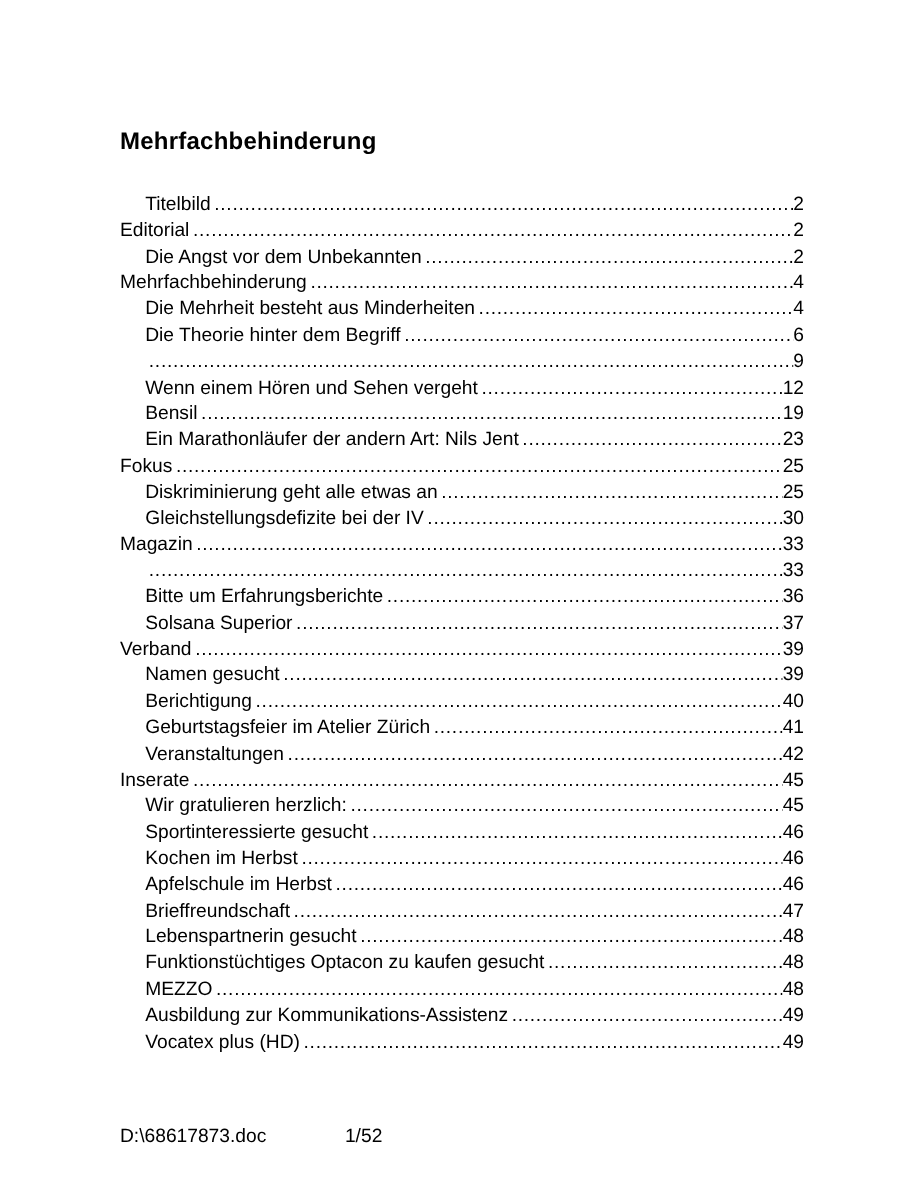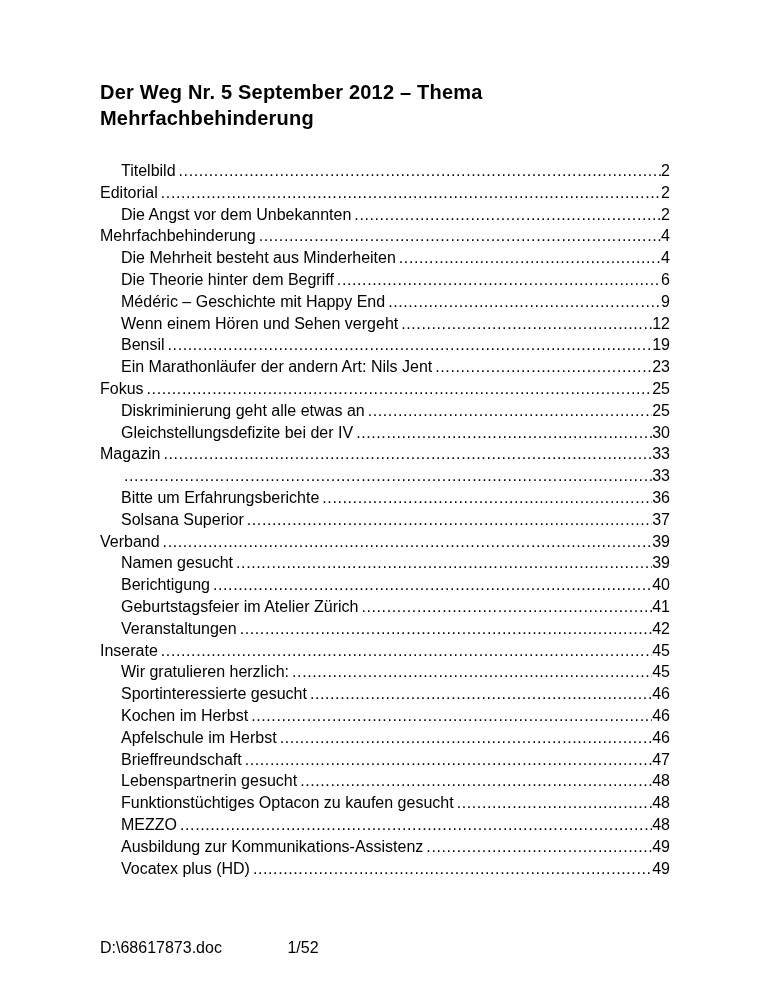--- a/index.html
+++ b/index.html
@@ -84,21 +84,21 @@
   .footer-page {
     display: inline-block;
   }
 </style>
 </head>
 <body>
 
 <div class="page">
   <div class="content">
     <h1 class="doc-title">
-      <span>Der Weg Nr. 5 September 2012 – Thema</span><br>
+      <br>
       <span>Mehrfachbehinderung</span>
     </h1>
     <nav class="toc" id="toc">
         <div class="toc-row level-1">
           <span class="toc-label">Titelbild</span>
           <span class="toc-dots"></span>
           <span class="toc-page">2</span>
         </div>
         <div class="toc-row level-0">
           <span class="toc-label">Editorial</span>
@@ -119,21 +119,20 @@
           <span class="toc-label">Die Mehrheit besteht aus Minderheiten</span>
           <span class="toc-dots"></span>
           <span class="toc-page">4</span>
         </div>
         <div class="toc-row level-1">
           <span class="toc-label">Die Theorie hinter dem Begriff</span>
           <span class="toc-dots"></span>
           <span class="toc-page">6</span>
         </div>
         <div class="toc-row level-1">
-          <span class="toc-label">Médéric – Geschichte mit Happy End</span>
           <span class="toc-dots"></span>
           <span class="toc-page">9</span>
         </div>
         <div class="toc-row level-1">
           <span class="toc-label">Wenn einem Hören und Sehen vergeht</span>
           <span class="toc-dots"></span>
           <span class="toc-page">12</span>
         </div>
         <div class="toc-row level-1">
           <span class="toc-label">Bensil</span>

